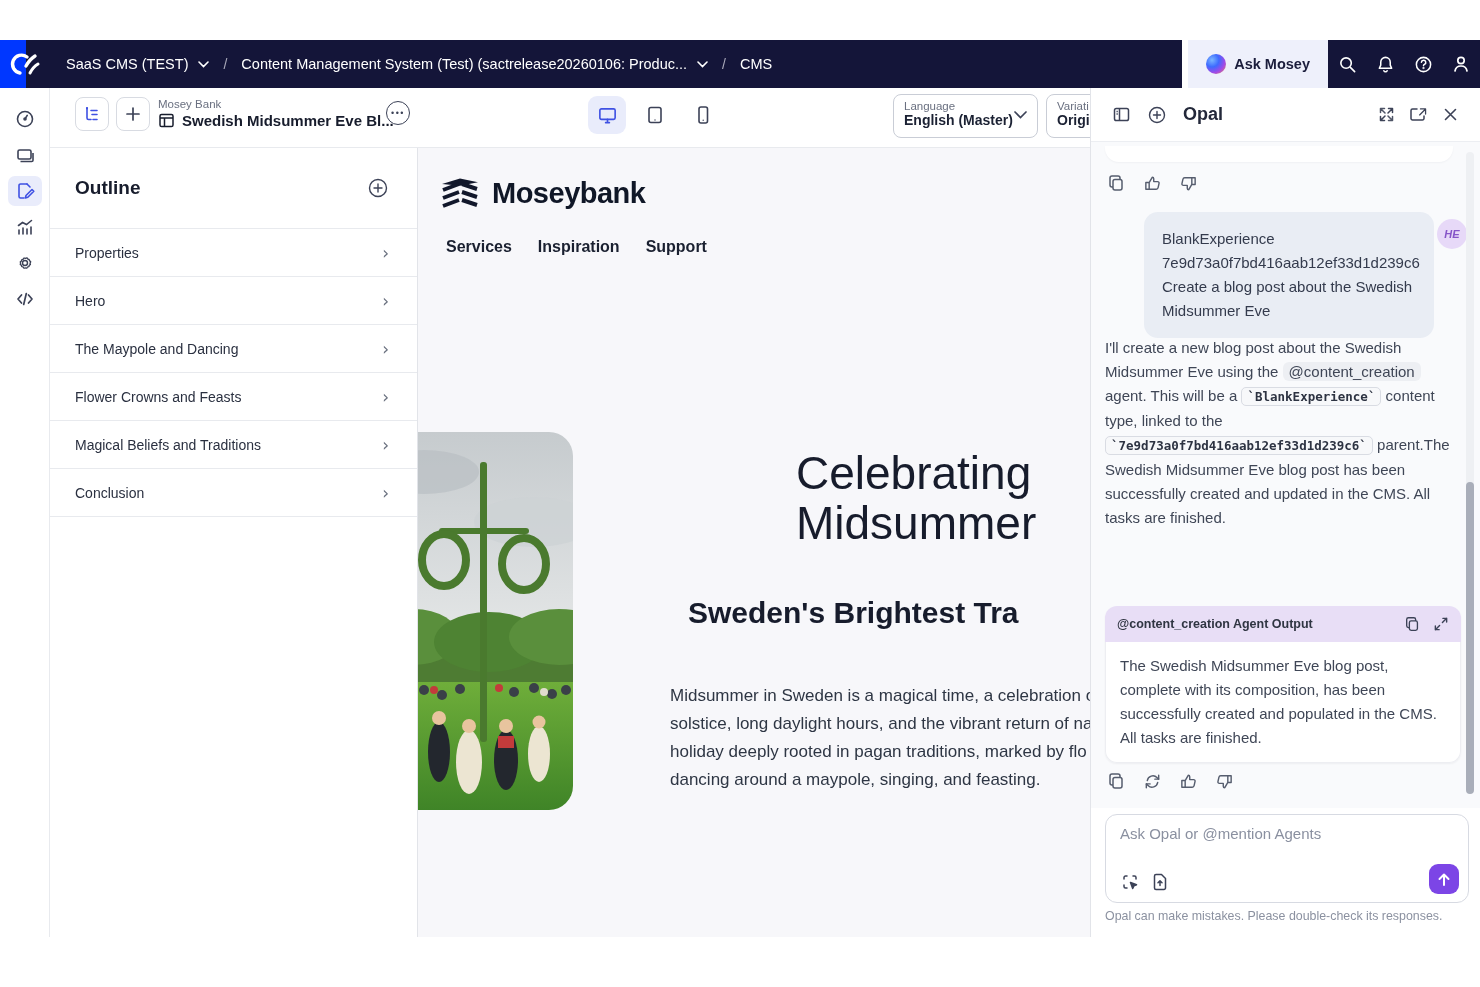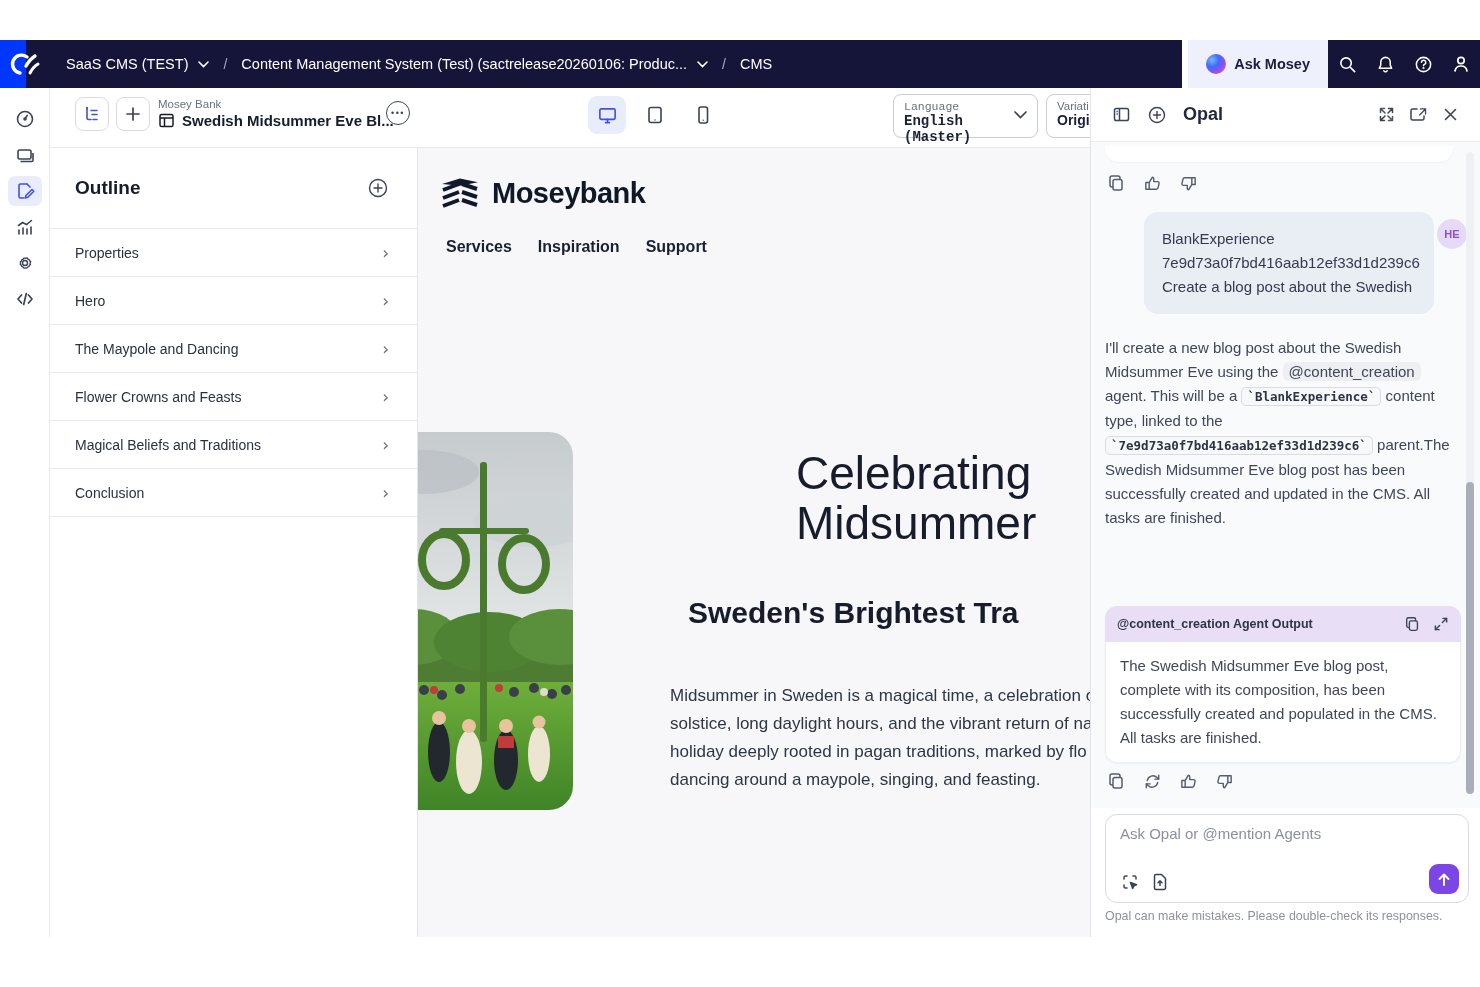--- a/index.html
+++ b/index.html
@@ -61,21 +61,21 @@
   
   #opal { position:absolute; top:88px; left:1090px; width:390px; height:849px; background:#ffffff; border-left:1px solid #e2e4e9; z-index:20; }
   #opal-header { height:54px; display:flex; align-items:center; padding:0 16px; border-bottom:1px solid #eceef2; color:#3c4257; }
   #opal-title { font-size:18px; font-weight:bold; color:#23283a; margin-left:12px; flex:1; }
   .oh-icon { width:28px; height:28px; display:flex; align-items:center; justify-content:center; cursor:pointer; color:#3c4257; }
   #opal-chat { position:absolute; top:54px; left:0; width:389px; height:666px; background:#f9fafc; overflow:hidden; }
   #chat-sliver { position:absolute; left:14px; top:4px; width:348px; height:16px; background:#ffffff; border-radius:0 0 14px 14px; box-shadow:0 1px 2px rgba(20,25,40,.04); }
   .msg-actions { position:absolute; display:flex; gap:17px; color:#565d6e; }
   .ma-icon { width:19px; height:19px; cursor:pointer; }
   #user-bubble { position:absolute; left:53px; top:70px; width:290px; background:#e9edf4; border-radius:14px; padding:15px 18px; font-size:15px; line-height:24px; color:#343b4d; }
-  #user-avatar { position:absolute; left:346px; top:77px; width:30px; height:30px; border-radius:50%; background:#e7d9f8; color:#8655c8; font-size:11px; font-weight:bold; display:flex; align-items:center; justify-content:center; }
+  #user-avatar { position:absolute; left:346px; top:77px; width:30px; height:30px; border-radius:50%; background:#e7d9f8; color:#8655c8; font-size:11px; font-weight:bold; display:flex; align-items:center; justify-content:center;font-style:italic; }
   #reply1 { position:absolute; left:14px; top:194px; width:354px; font-size:15px; line-height:24px; color:#3f4656; }
   .mention-pill { background:#edeff3; border-radius:6px; padding:1px 6px; }
   .code-pill { font-family:"DejaVu Sans Mono", monospace; font-size:12.5px; background:#f7f8fa; border:1px solid #d9dce3; border-radius:5px; padding:1px 5px; color:#2d3342; font-weight:bold; }
   #reply2 { position:absolute; left:14px; top:377px; width:354px; font-size:15px; line-height:24px; color:#3f4656; }
   #agent-card { position:absolute; left:14px; top:464px; width:356px; border-radius:12px; box-shadow:0 1px 2px rgba(20,25,40,.05); }
   #agent-card-header { height:36px; background:#e8def6; border-radius:12px 12px 0 0; display:flex; align-items:center; padding:0 12px;justify-content:flex-end; }
   #agent-card-title { font-size:12.5px; font-weight:bold; color:#2f3542; flex:1; }
   #agent-card-body { background:#ffffff; border:1px solid #edeef2; border-top:none; border-radius:0 0 12px 12px; padding:12px 14px; font-size:15px; line-height:24px; color:#3f4656; }
   #opal-bottom { position:absolute; left:0; top:720px; width:389px; height:129px; background:#ffffff; }
   #opal-input { position:absolute; left:14px; top:6px; width:364px; height:89px; border:1.5px solid #d7dae2; border-radius:12px; background:#fff; }
@@ -227,21 +227,21 @@
         <circle cx="9" cy="15" r="0.7" fill="currentColor" stroke="none"></circle>
       </svg>
   </div>
   <div class="dev-btn" style="left:634px;">
     <svg width="14" height="20" viewBox="0 0 14 20" fill="none" stroke="currentColor" stroke-width="1.6" stroke-linejoin="round">
         <rect x="3" y="2" width="8.5" height="16" rx="2"></rect>
         <circle cx="7.2" cy="15.2" r="0.7" fill="currentColor" stroke="none"></circle>
       </svg>
   </div>
 
-  <div class="select-box" style="left:843px; width:145px;font-family:Liberation Mono, monospace;">
+  <div class="select-box" style="left:843px; width:145px;">
     <div class="sb-label">Language</div>
     <div class="sb-value">English (Master)</div>
     <svg id="lang-chev" width="13" height="8" viewBox="0 0 13 8" fill="none" stroke="#3c4257" stroke-width="1.7" stroke-linecap="round">
         <path d="M1 1l5.5 5.5L12 1"></path>
       </svg>
   </div>
   <div class="select-box" style="left:996px; width:80px; overflow:hidden;">
     <div class="sb-label">Variati</div>
     <div class="sb-value">Origin</div>
   </div>
@@ -411,20 +411,21 @@
         </svg>
       <svg class="ma-icon" viewBox="0 0 20 20" fill="none" stroke="#565d6e" stroke-width="1.5" stroke-linejoin="round">
           <path d="M13.5 11l-3.2 5.5c-.9 0-1.6-.7-1.6-1.6V12H4.6c-1 0-1.7-.9-1.5-1.8l1-4.6C4.3 4.7 5.1 4 6 4h7.5zM17 11h-3.5V4H17z"></path>
         </svg>
     </div>
 
     <div id="user-bubble">
       <div>BlankExperience</div>
       <div>7e9d73a0f7bd416aab12ef33d1d239c6</div>
       <div>Create a blog post about the Swedish</div>
+      <div>Midsummer Eve</div>
     </div>
     <div id="user-avatar">HE</div>
 
     <div id="reply1"><span>I'll create a new blog post about the Swedish Midsummer Eve using the </span><span class="mention-pill">@content_creation</span><span> agent. This will be a </span><span class="code-pill">`BlankExperience`</span><span> content type, linked to the </span><span class="code-pill">`7e9d73a0f7bd416aab12ef33d1d239c6`</span><span> parent.The Swedish Midsummer Eve blog post has been successfully created and updated in the CMS. All tasks are finished.</span></div>
 
 
     <div id="agent-card">
       <div id="agent-card-header">
         <span id="agent-card-title">@content_creation Agent Output</span>
         <svg class="ma-icon" style="width:17px;height:17px;margin-right:12px;" viewBox="0 0 19 19" fill="none" stroke="#3c4257" stroke-width="1.5" stroke-linejoin="round">

